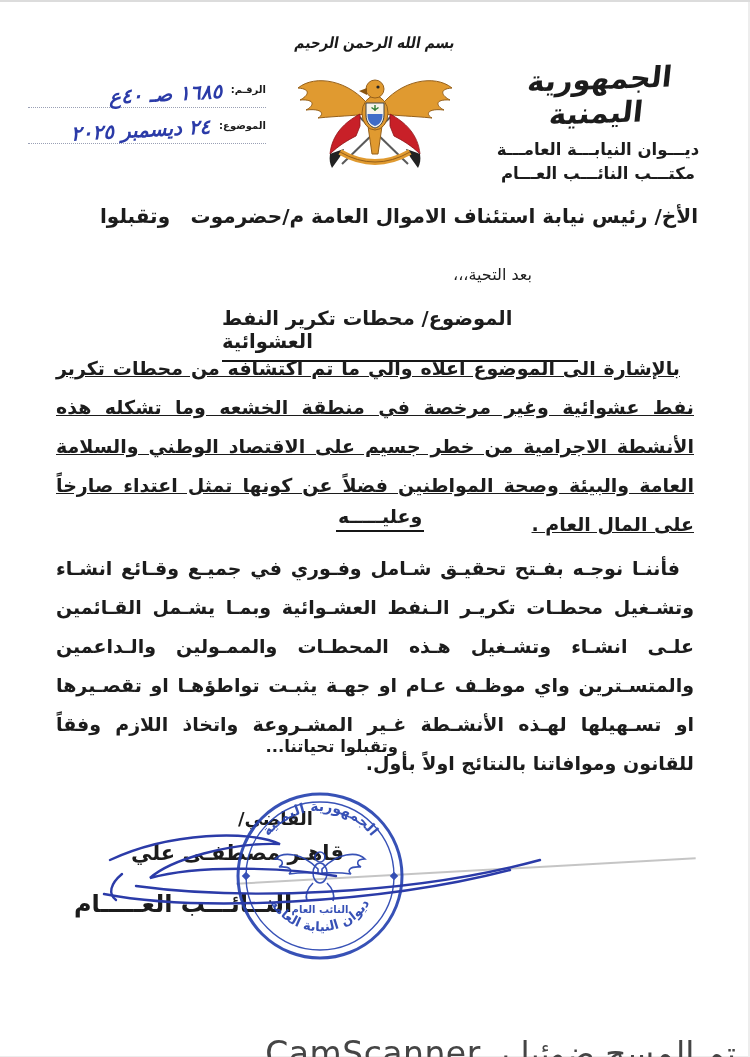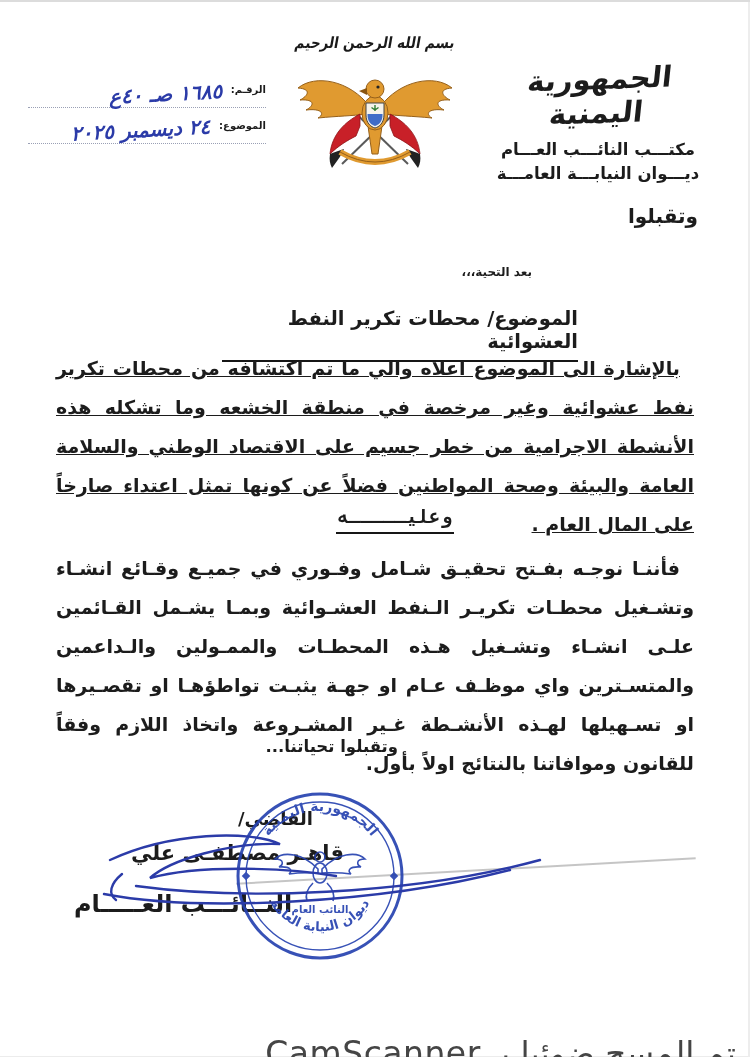--- a/index.html
+++ b/index.html
@@ -23,28 +23,28 @@
   .ref-label { font-size:10px; font-weight:bold; vertical-align:bottom; line-height:36px; }
   .hand { display:inline-block; color:#2b3ba8; font-size:20px; font-weight:bold; font-style:italic;
           transform:rotate(-3deg) translateY(-2px); letter-spacing:1px; margin-right:4px; }
 
   .header-center { position:absolute; top:32px; left:50%; transform:translateX(-50%); width:190px; text-align:center; }
   .bismillah { font-size:13.5px; font-weight:bold; transform:skewX(-10deg) scaleY(1.15); color:#1a1a1a; margin-bottom:2px; white-space:nowrap; }
 
   
   .addressee-row { position:absolute; top:202px; right:52px; left:100px; display:flex; justify-content:space-between;
                    direction:rtl; font-size:20px; font-weight:bold; }
-  .greeting { position:absolute; top:263px; right:218px; font-size:12px; font-weight:bold; direction:rtl; }
-  .subject { position:absolute; top:305px; left:222px; width:356px; text-align:right; direction:rtl;
+  .greeting { position:absolute; top:263px; right:218px; font-size:16px; font-weight:normal; direction:rtl; }
+  .subject { position:absolute; top:305px; left:222px; width:356px; text-align:left; direction:rtl;
              font-size:19.5px; font-weight:bold; border-bottom:2px solid #161616; padding-bottom:7px; }
   .para { position:absolute; right:56px; width:638px; direction:rtl; text-align:justify;
           font-size:19px; font-weight:bold; line-height:39px; }
   .para-1 { top:347px; text-indent:14px;text-decoration:underline; }
   .para-2 { top:547px; text-indent:14px; }
-  .transition { position:absolute; top:503px; left:324px; width:130px; text-align:right; direction:rtl;font-family:Liberation Mono, monospace; }
+  .transition { position:absolute; top:503px; left:336px; width:130px; text-align:left; direction:rtl; }
   .transition span { font-size:19px; font-weight:bold; border-bottom:2.5px solid #161616; padding:0 2px 3px; }
   .closing { position:absolute; top:735px; right:352px; font-size:16.5px; font-weight:bold; direction:rtl;margin-left:7px; }
 
   
   .sig-title { position:absolute; top:806px; left:238px; font-size:18px; font-weight:bold; direction:rtl; }
   .sig-name  { position:absolute; top:839px; left:95px;  font-size:21px; font-weight:bold; direction:rtl; letter-spacing:1px;margin-left:36px; }
   .sig-pos   { position:absolute; top:888px; left:74px;  font-size:24px; font-weight:bold; direction:rtl; letter-spacing:1px; }
 
   .stamp-svg { position:absolute; left:233px; top:787px; width:174px; height:174px; opacity:.92; }
   .sign-svg  { position:absolute; left:78px; top:812px; width:486px; height:120px; }
@@ -55,22 +55,22 @@
   .watermark { position:absolute; bottom:-16px; right:14px; font-size:33px; color:#454545;
                direction:rtl; white-space:nowrap; letter-spacing:.5px; }
 </style>
 </head>
 <body>
 
 <div class="page">
 
   <div class="header-org">
     <div class="republic-title">الجمهورية اليمنية</div>
+    <div class="office-line">ديـــوان النيابـــة العامـــة</div>
     <div class="office-line">مكتـــب النائـــب العـــام</div>
-    <div class="office-line">ديـــوان النيابـــة العامـــة</div>
   </div>
 
   <div class="header-ref">
     <div class="ref-row">
       <span class="ref-label">الرقـم:</span>
       <span class="hand">١٦٨٥ صـ ٤٠ع</span>
     </div>
     <div class="ref-row">
       <span class="ref-label">الموضوع:</span>
       <span class="hand">٢٤ ديسمبر ٢٠٢٥</span>
@@ -101,20 +101,21 @@
       <path d="M76,51 h18 v12 c0,8 -5,12 -9,13 c-4,-1 -9,-5 -9,-13 z" fill="#f5f2ea" stroke="#444444" stroke-width="1"></path>
       <path d="M77.5,62 h15 v1 c0,7 -4,10 -7.5,11 c-3.5,-1 -7.5,-4 -7.5,-11 z" fill="#3f6cc8"></path>
       <path d="M85,53 v6 M81.5,55.5 l3.5,2.5 M88.5,55.5 l-3.5,2.5" stroke="#2e7d32" stroke-width="1.4" fill="none"></path>
 
       <path d="M50,100 Q85,120 120,100" stroke="#e09a30" stroke-width="6" fill="none"></path>
       <path d="M50,100 Q85,120 120,100" stroke="#96601a" stroke-width="1" fill="none"></path>
     </svg>
   </div>
 
   <div class="addressee-row">
+    <span>الأخ/ رئيس نيابة استئناف الاموال العامة م/حضرموت</span>
     <span>وتقبلوا</span>
   </div>
 
   <div class="greeting">بعد التحية،،،</div>
   <div class="subject">الموضوع/ محطات تكرير النفط العشوائية</div>
 
   <div class="para para-1">بالإشارة الى الموضوع اعلاه والي ما تم اكتشافه من محطات تكرير نفط عشوائية وغير مرخصة في منطقة الخشعه وما تشكله هذه الأنشطة الاجرامية من خطر جسيم على الاقتصاد الوطني والسلامة العامة والبيئة وصحة المواطنين فضلاً عن كونها تمثل اعتداء صارخاً على المال العام .</div>
   <div class="transition">
     <span>وعليـــــه</span>
   </div>

